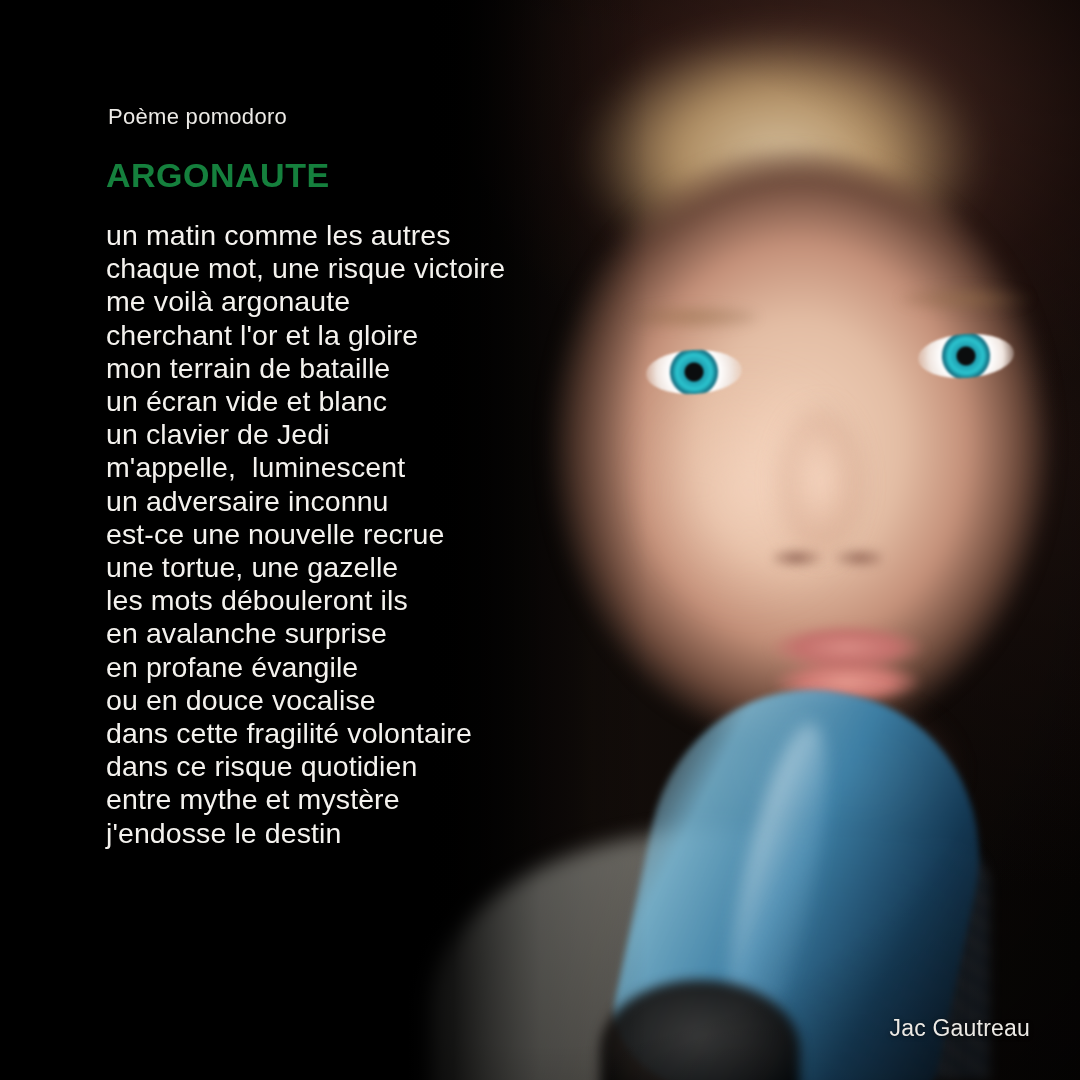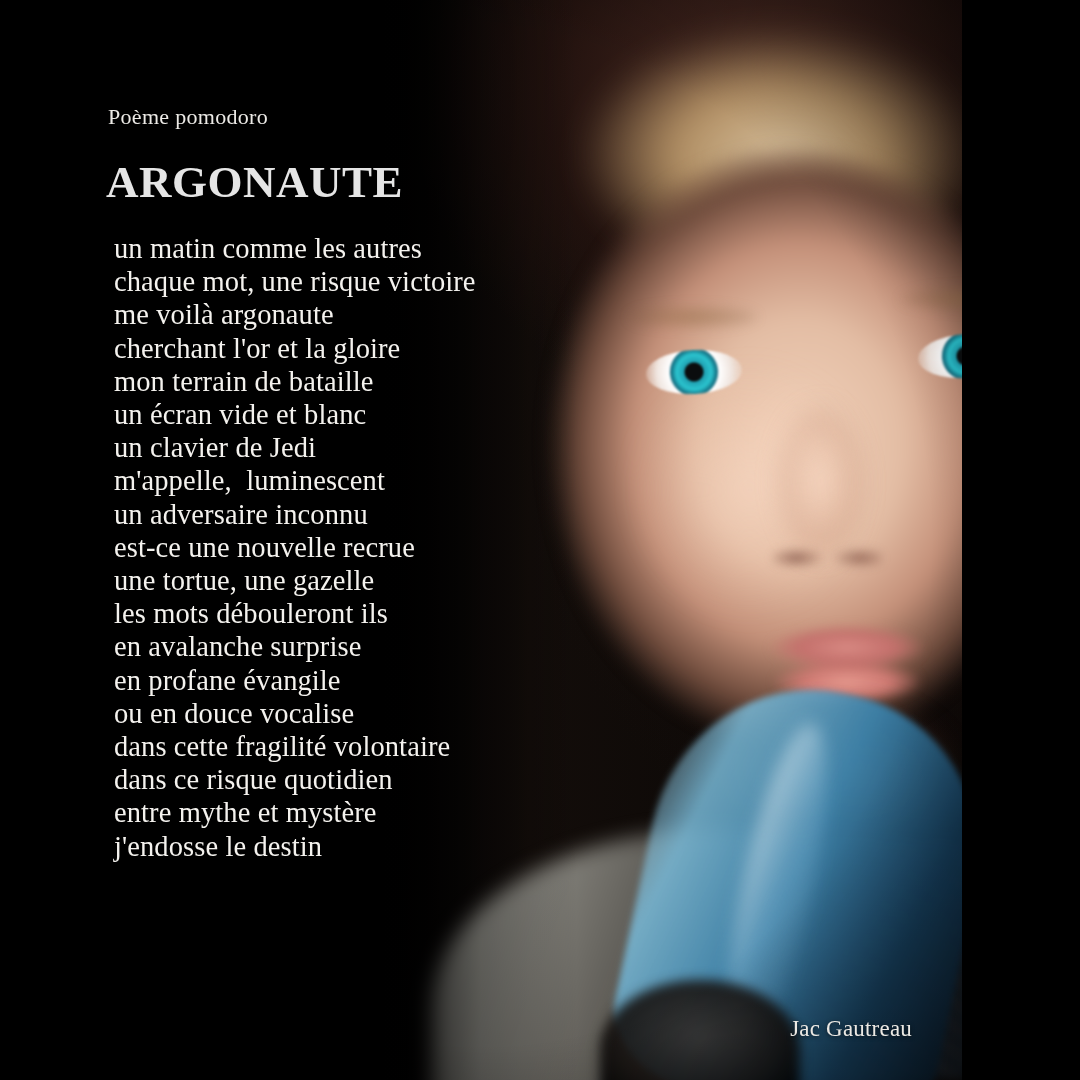--- a/index.html
+++ b/index.html
@@ -5,25 +5,24 @@
   html, body {
     margin: 0;
     padding: 0;
     background: #000;
   }
   body {
     font-family: "Liberation Sans", sans-serif;
   }
   .poster {
     position: relative;
-    width: 962px;
+    width: 1080px;
     height: 1080px;
     background: #050404;
     overflow: hidden;
-    font-family: Liberation Serif, serif;
   }
 
   
   .photo {
     position: absolute;
     inset: 0;
     overflow: hidden;
   }
   .photo-bg {
     position: absolute;
@@ -213,39 +212,38 @@
     box-sizing: border-box;
   }
   .kicker {
     color: #eceae6;
     font-size: 22px;
     font-weight: 400;
     letter-spacing: 0.3px;
     margin: 0 0 26px 2px;
   }
   .title {
-    color: #e5e5e5;
-    font-size: 45px;
+    color: #15803d;
+    font-size: 34px;
     font-weight: 700;
     letter-spacing: 0.5px;
     margin: 0 0 24px 0;
   }
   .poem {
     margin: 0;
     padding: 0;
     list-style: none;
   }
   .poem li {
     color: #f4f2ee;
     font-size: 28.5px;
     line-height: 33.2px;
     font-weight: 400;
     letter-spacing: 0.1px;
     white-space: pre;
-    margin-left: 8px;
   }
   .signature {
     position: absolute;
     right: 50px;
     bottom: 38px;
     color: #ece9e4;
     font-size: 23px;
     font-weight: 400;
     letter-spacing: 0.2px;
     text-shadow: 0 1px 4px rgba(0,0,0,0.6);

